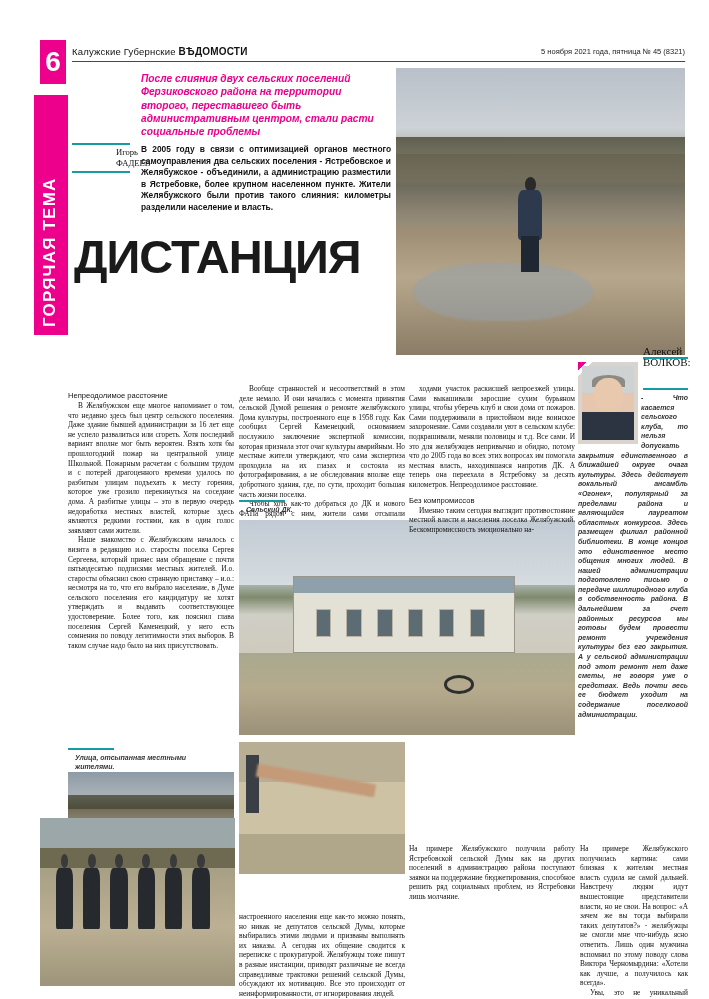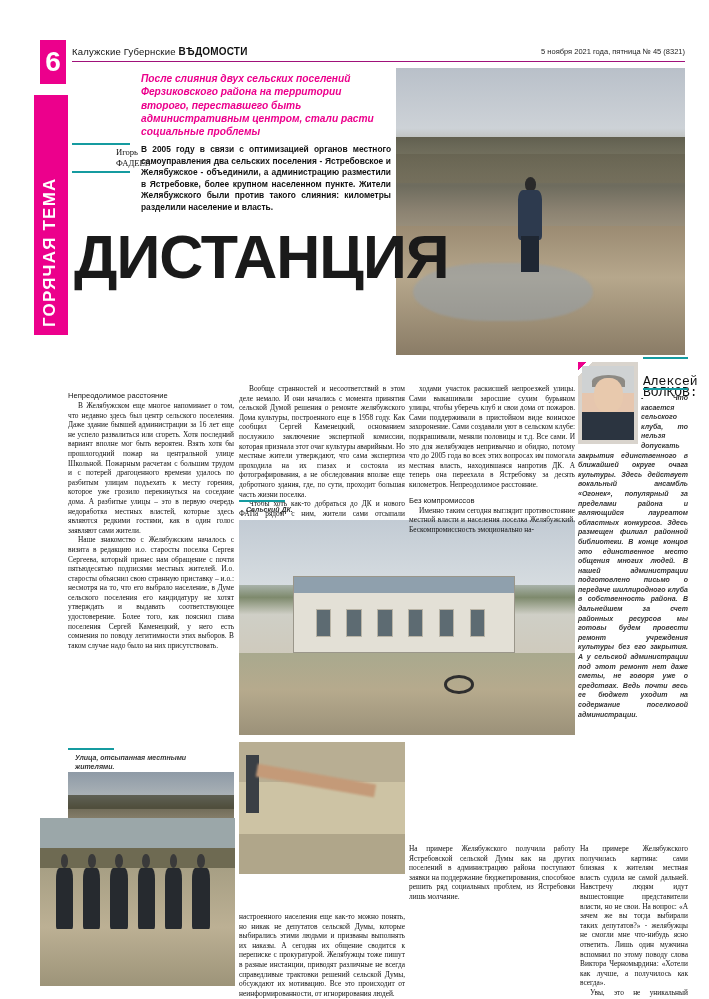--- a/index.html
+++ b/index.html
@@ -124,21 +124,21 @@
     position:absolute; left:141px; top:144px; width:250px;
     font-family:"Liberation Sans", sans-serif; font-weight:bold;
     font-size:8.4px; line-height:11.6px; text-align:justify;
     color:#111;
   }
 
   
   .headline{
     position:absolute; left:74px; top:232px; width:480px;
     font-family:"Liberation Sans", sans-serif; font-weight:bold;
-    font-size:61px; line-height:50px; letter-spacing:-1px;
+    font-size:47px; line-height:50px; letter-spacing:-1px;
     color:#1a1a1a;
   }
   .headline .l2{ padding-left:22px; }
 
   
   .col{
     position:absolute;
     font-family:"Liberation Serif", serif;
     font-size:7.4px; line-height:9.6px; text-align:justify;
     color:#111;
@@ -240,22 +240,22 @@
     background:#8d8a84; border-radius:50% 50% 0 0;
   }
 
   .vbox{
     position:absolute; left:578px; top:355px; width:110px; height:300px;
   }
   .vbox-rule{
     position:absolute; left:643px; top:357px; width:45px; height:1.6px; background:#159ba0;
   }
   .vbox-name{
-    position:absolute; left:643px; top:376px; width:46px;
-    font-family:Liberation Mono, monospace; font-size:13px; line-height:11px; color:#111;
+    position:absolute; left:643px; top:346px; width:46px;
+    font-family:Liberation Serif, serif; font-size:11px; line-height:11px; color:#111;
   }
   .vbox-rule2{
     position:absolute; left:643px; top:388px; width:45px; height:1.6px; background:#159ba0;
   }
   .vquote{
     position:absolute; left:578px; top:393px; width:110px;
     font-family:"Liberation Sans", sans-serif; font-style:italic; font-weight:bold;
     font-size:7px; line-height:9.6px; text-align:justify; color:#333;
   }
   .vquote .shape{

